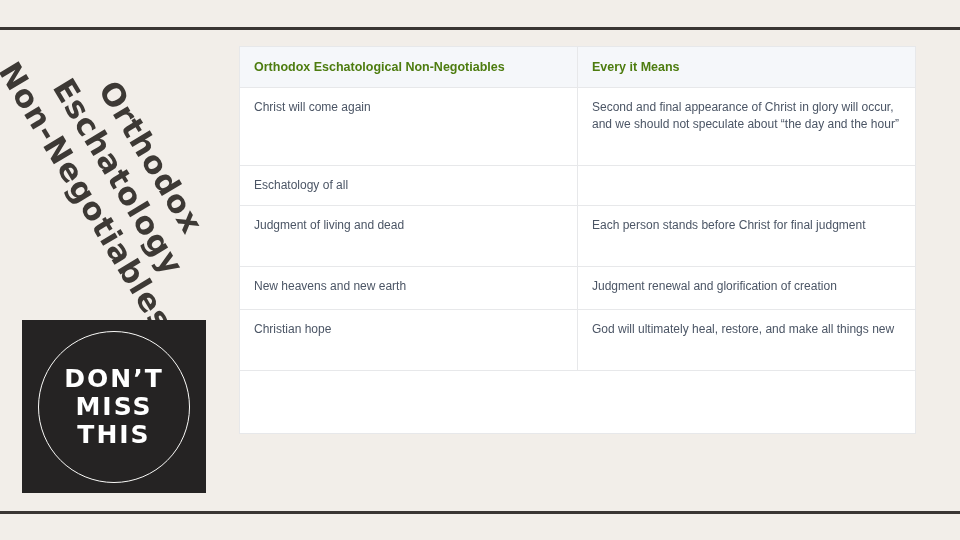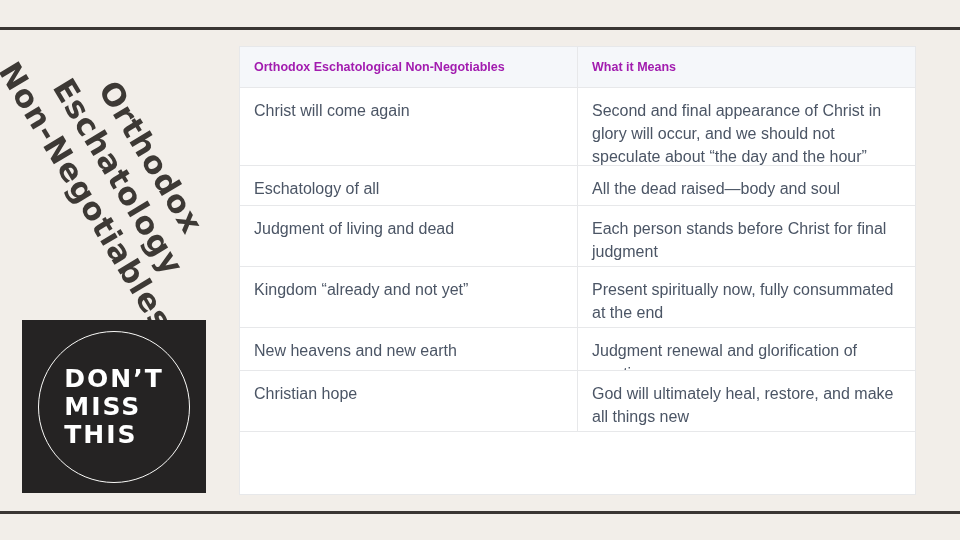--- a/index.html
+++ b/index.html
@@ -42,21 +42,21 @@
     display:flex;align-items:center;justify-content:center;
   }
   .badge-circle{
     width:150px;height:150px;
     border:1.5px solid #fafaf8;
     border-radius:50%;
     display:flex;align-items:center;justify-content:center;
   }
   .badge-text{
     white-space:pre-line;
-    text-align:left;
+    text-align:center;
     color:#ffffff;
     font-family:"DejaVu Sans", sans-serif;
     font-weight:bold;
     font-size:25px;
     line-height:1.12;
     letter-spacing:2px;
   }
 
   
   .nn-table{
@@ -73,34 +73,34 @@
     border-top:1px solid #e7e8ea;
     background:#ffffff;
   }
   .t-row.header{
     border-top:none;
     background:#f5f7fa;
   }
   .t-cell{
     box-sizing:border-box;
     padding:11px 14px 0 14px;
-    font-size:16px;
+    font-size:12px;
     line-height:1.45;
     color:#4b5565;
     overflow:hidden;
   }
   .t-cell.term{
     width:338px;
     border-right:1px solid #e7e8ea;
     flex:none;
   }
   .t-cell.meaning{flex:1;}
   .t-row.header .t-cell{
     font-weight:bold;
-    color:#a21caf;
+    color:#4d7c0f;
     font-size:12.5px;
   }
 </style>
 </head>
 <body>
 
 <div class="slide">
 
   <div class="rule top"></div>
   <div class="rule bottom"></div>
@@ -114,42 +114,37 @@
       <div class="badge-text">DON’T
 MISS
 THIS</div>
     </div>
   </div>
 
   <div class="nn-table">
 
     <div class="t-row header" style="height:40px">
       <div class="t-cell term">Orthodox Eschatological Non-Negotiables</div>
-      <div class="t-cell meaning">What it Means</div>
+      <div class="t-cell meaning">Every it Means</div>
     </div>
 
     <div class="t-row" style="height:78px">
       <div class="t-cell term">Christ will come again</div>
       <div class="t-cell meaning">Second and final appearance of Christ in glory will occur, and we should not speculate about “the day and the hour”</div>
     </div>
 
     <div class="t-row" style="height:40px">
       <div class="t-cell term">Eschatology of all</div>
-      <div class="t-cell meaning">All the dead raised—body and soul reunited</div>
     </div>
 
     <div class="t-row" style="height:61px">
       <div class="t-cell term">Judgment of living and dead</div>
       <div class="t-cell meaning">Each person stands before Christ for final judgment</div>
     </div>
 
-    <div class="t-row" style="height:61px">
-      <div class="t-cell term">Kingdom “already and not yet”</div>
-      <div class="t-cell meaning">Present spiritually now, fully consummated at the end</div>
-    </div>
 
     <div class="t-row" style="height:43px">
       <div class="t-cell term">New heavens and new earth</div>
       <div class="t-cell meaning">Judgment renewal and glorification of creation</div>
     </div>
 
     <div class="t-row" style="height:61px">
       <div class="t-cell term">Christian hope</div>
       <div class="t-cell meaning">God will ultimately heal, restore, and make all things new</div>
     </div>

